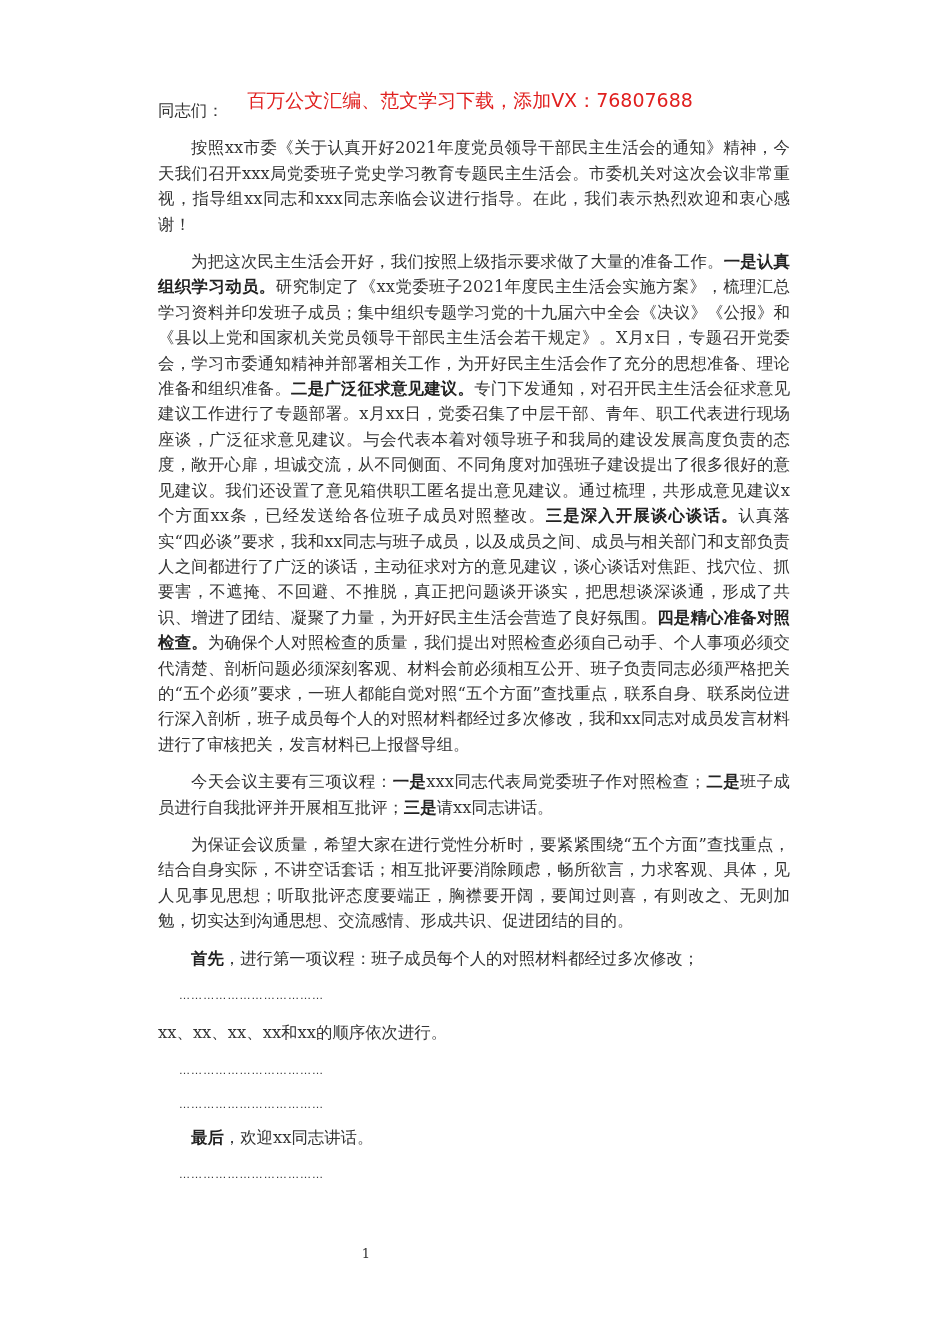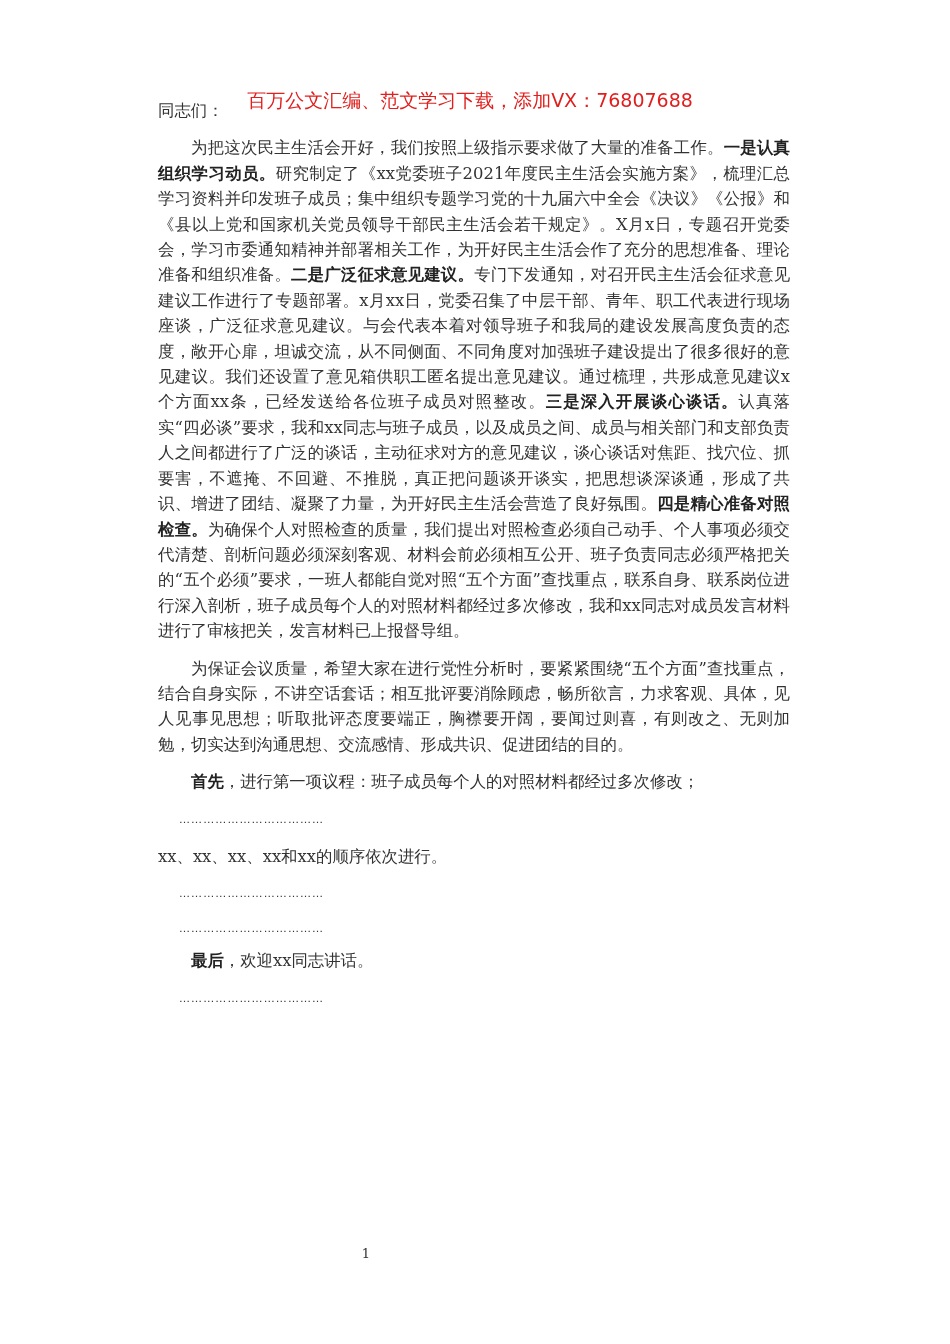--- a/index.html
+++ b/index.html
@@ -32,23 +32,25 @@
   </style>
 </head>
 <body>
 
 <div class="page">
   <div class="banner">百万公文汇编、范文学习下载，添加VX：76807688</div>
 
   <div class="body">
     <p class="p">同志们：</p>
 
+    <p class="p indent">按照xx市委《关于认真开好2021年度党员领导干部民主生活会的通知》精神，今天我们召开xxx局党委班子党史学习教育专题民主生活会。市委机关对这次会议非常重视，指导组xx同志和xxx同志亲临会议进行指导。在此，我们表示热烈欢迎和衷心感谢！</p>
 
     <p class="p indent gap"><span>为把这次民主生活会开好，我们按照上级指示要求做了大量的准备工作。</span><b>一是认真组织学习动员。</b><span>研究制定了《xx党委班子2021年度民主生活会实施方案》，梳理汇总学习资料并印发班子成员；集中组织专题学习党的十九届六中全会《决议》《公报》和《县以上党和国家机关党员领导干部民主生活会若干规定》。X月x日，专题召开党委会，学习市委通知精神并部署相关工作，为开好民主生活会作了充分的思想准备、理论准备和组织准备。</span><b>二是广泛征求意见建议。</b><span>专门下发通知，对召开民主生活会征求意见建议工作进行了专题部署。x月xx日，党委召集了中层干部、青年、职工代表进行现场座谈，广泛征求意见建议。与会代表本着对领导班子和我局的建设发展高度负责的态度，敞开心扉，坦诚交流，从不同侧面、不同角度对加强班子建设提出了很多很好的意见建议。我们还设置了意见箱供职工匿名提出意见建议。通过梳理，共形成意见建议x个方面xx条，已经发送给各位班子成员对照整改。</span><b>三是深入开展谈心谈话。</b><span>认真落实“四必谈”要求，我和xx同志与班子成员，以及成员之间、成员与相关部门和支部负责人之间都进行了广泛的谈话，主动征求对方的意见建议，谈心谈话对焦距、找穴位、抓要害，不遮掩、不回避、不推脱，真正把问题谈开谈实，把思想谈深谈通，形成了共识、增进了团结、凝聚了力量，为开好民主生活会营造了良好氛围。</span><b>四是精心准备对照检查。</b><span>为确保个人对照检查的质量，我们提出对照检查必须自己动手、个人事项必须交代清楚、剖析问题必须深刻客观、材料会前必须相互公开、班子负责同志必须严格把关的“五个必须”要求，一班人都能自觉对照“五个方面”查找重点，联系自身、联系岗位进行深入剖析，班子成员每个人的对照材料都经过多次修改，我和xx同志对成员发言材料进行了审核把关，发言材料已上报督导组。</span></p>
 
+    <p class="p indent gap"><span>今天会议主要有三项议程：</span><b>一是</b><span>xxx同志代表局党委班子作对照检查；</span><b>二是</b><span>班子成员进行自我批评并开展相互批评；</span><b>三是</b><span>请xx同志讲话。</span></p>
 
     <p class="p indent gap">为保证会议质量，希望大家在进行党性分析时，要紧紧围绕“五个方面”查找重点，结合自身实际，不讲空话套话；相互批评要消除顾虑，畅所欲言，力求客观、具体，见人见事见思想；听取批评态度要端正，胸襟要开阔，要闻过则喜，有则改之、无则加勉，切实达到沟通思想、交流感情、形成共识、促进团结的目的。</p>
 
     <p class="p indent gap"><b>首先</b><span>，进行第一项议程：班子成员每个人的对照材料都经过多次修改；</span></p>
     <p class="dots dotgap">………………………………</p>
 
     <p class="p">xx、xx、xx、xx和xx的顺序依次进行。</p>
     <p class="dots dotgap">………………………………</p>
     <p class="dots dotgap">………………………………</p>
 

